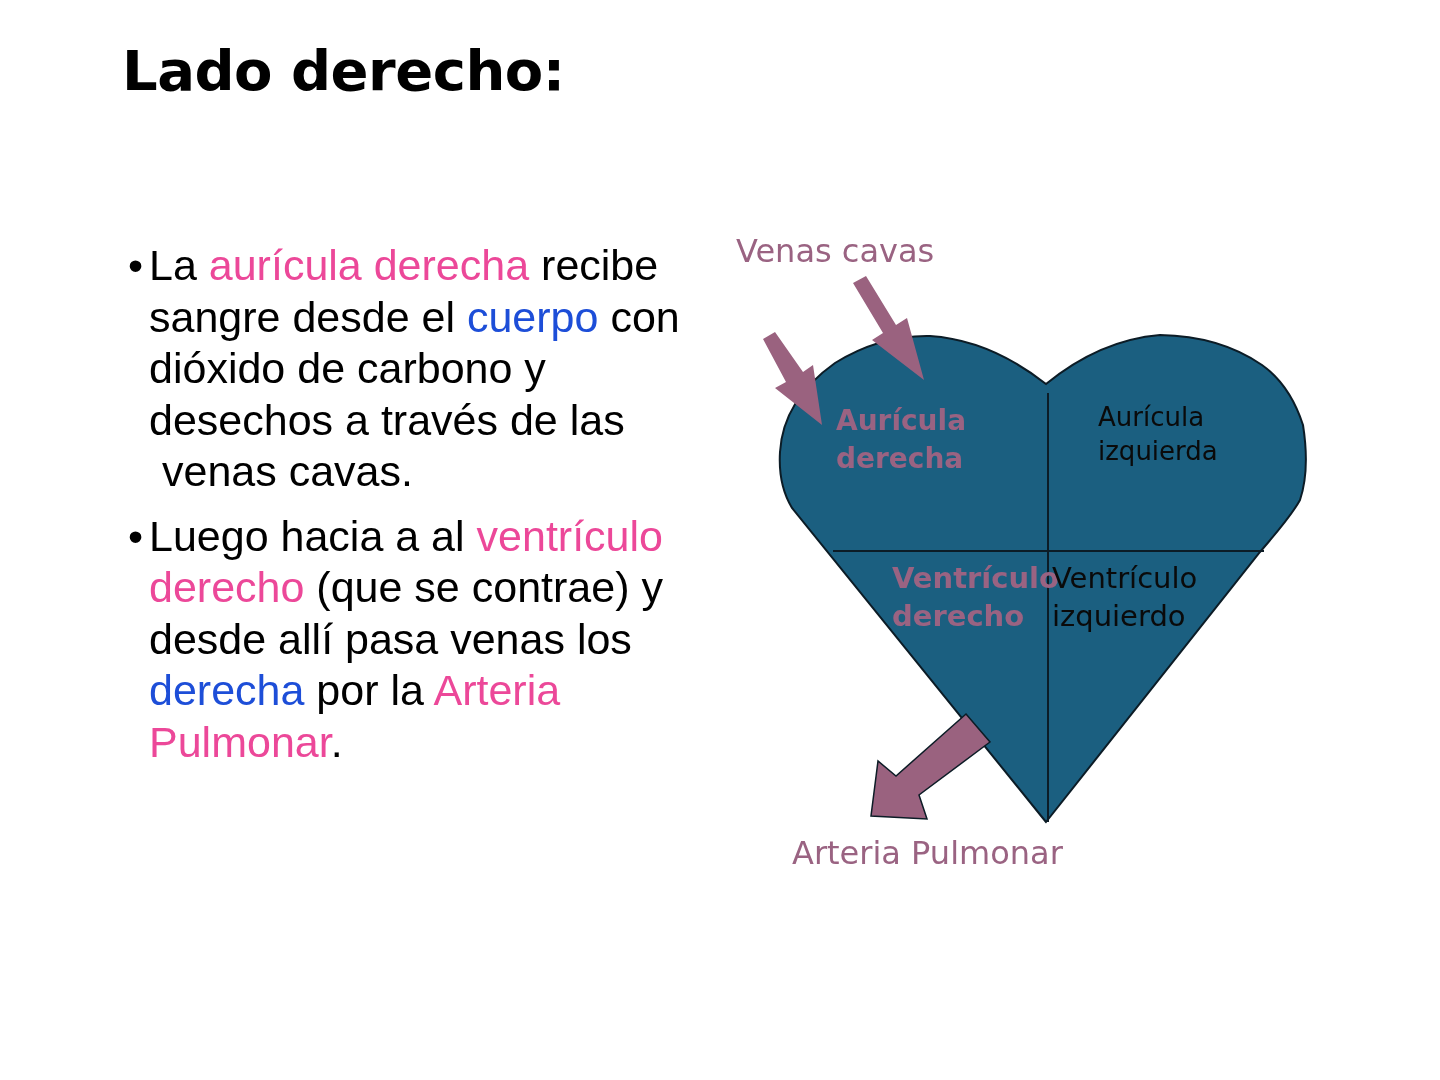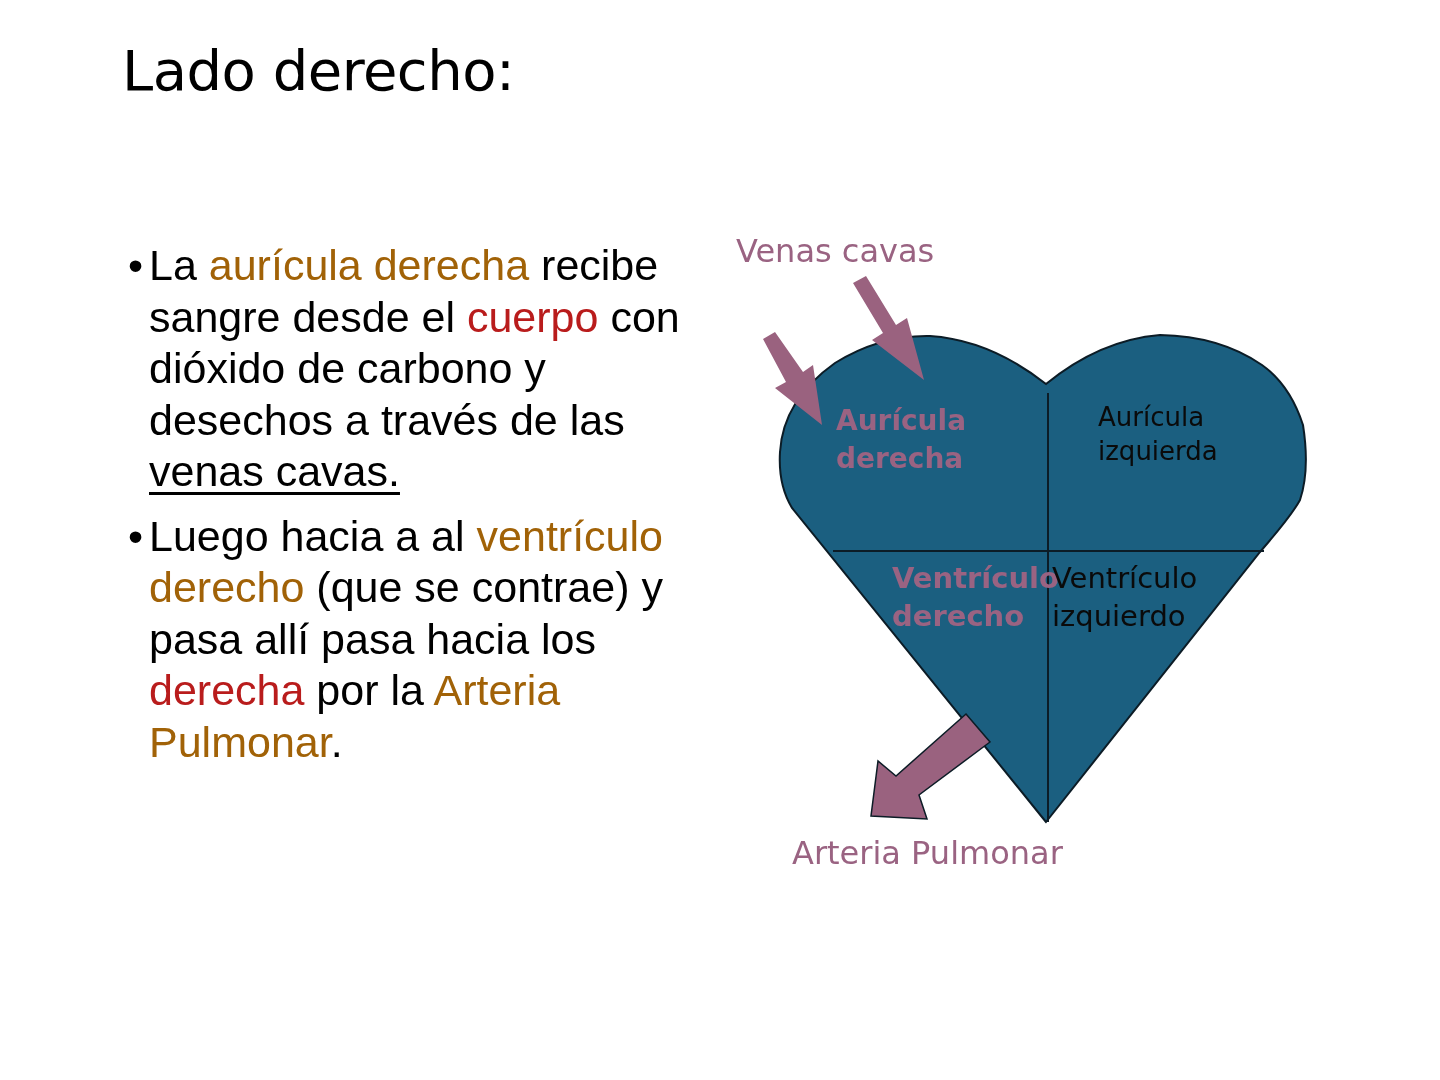--- a/index.html
+++ b/index.html
@@ -13,21 +13,21 @@
       position: relative;
       overflow: hidden;
       font-family: "Liberation Sans", sans-serif;
     }
     .slide-title {
       position: absolute;
       left: 122px;
       top: 40px;
       margin: 0;
       font-family: "DejaVu Sans", sans-serif;
-      font-weight: normal;
+      font-weight: bold;
       font-size: 56px;
       letter-spacing: -0.5px;
       color: #000000;
       line-height: 1.1;
     }
     .bullets {
       position: absolute;
       left: 128px;
       top: 240px;
       width: 570px;
@@ -42,23 +42,23 @@
     .bullets li {
       position: relative;
       padding-left: 21px;
       margin-bottom: 13px;
     }
     .bullets li .dot {
       position: absolute;
       left: 0;
       top: 0;
     }
-    .c-blue { color: #a16207; }
-    .c-pink { color: #b91c1c; }
-    .u { text-decoration: underline; text-decoration-thickness: 3px; text-underline-offset: 6px; }
+    .c-blue { color: #ec4899; }
+    .c-pink { color: #1d4ed8; }
+    .u { text-decoration-thickness: 3px; text-underline-offset: 6px; margin-left: 13px; }
 
     .diagram {
       position: absolute;
       left: 0;
       top: 0;
       width: 1440px;
       height: 1080px;
     }
     .lbl {
       font-family: "DejaVu Sans", sans-serif;
@@ -69,21 +69,21 @@
 
 <h1 class="slide-title">Lado derecho:</h1>
 
 <ul class="bullets">
   <li>
     <span class="dot">•</span>
     <span>La </span><span class="c-blue">aurícula derecha</span><span> recibe sangre desde el </span><span class="c-pink">cuerpo</span><span> con dióxido de carbono y desechos a través de las </span><span class="u">venas cavas.</span>
   </li>
   <li>
     <span class="dot">•</span>
-    <span>Luego hacia a al </span><span class="c-blue">ventrículo derecho</span><span> (que se contrae) y pasa allí pasa hacia los </span><span class="c-pink">derecha</span><span> por la </span><span class="c-blue">Arteria Pulmonar</span><span>.</span>
+    <span>Luego hacia a al </span><span class="c-blue">ventrículo derecho</span><span> (que se contrae) y desde allí pasa venas los </span><span class="c-pink">derecha</span><span> por la </span><span class="c-blue">Arteria Pulmonar</span><span>.</span>
   </li>
 </ul>
 
 <svg class="diagram" viewBox="0 0 1440 1080" xmlns="http://www.w3.org/2000/svg">
 
   <path d="M 1046 822
            L 792 508
            Q 778 485 780 452
            Q 783 400 835 363
            Q 880 335 930 336

